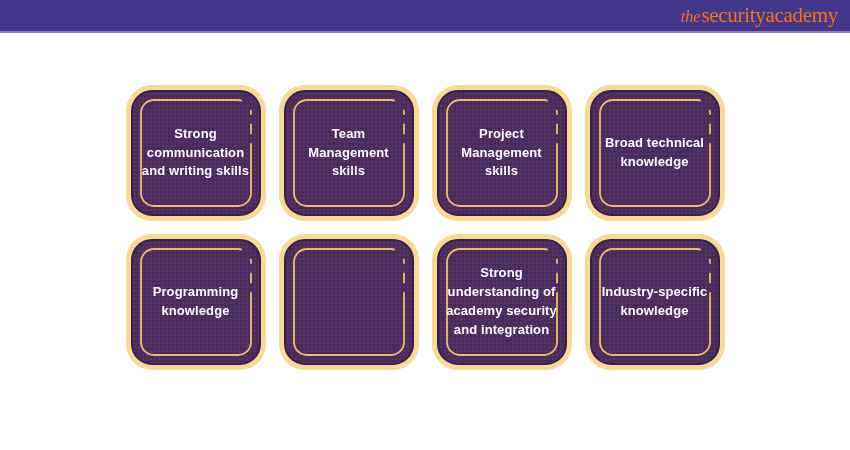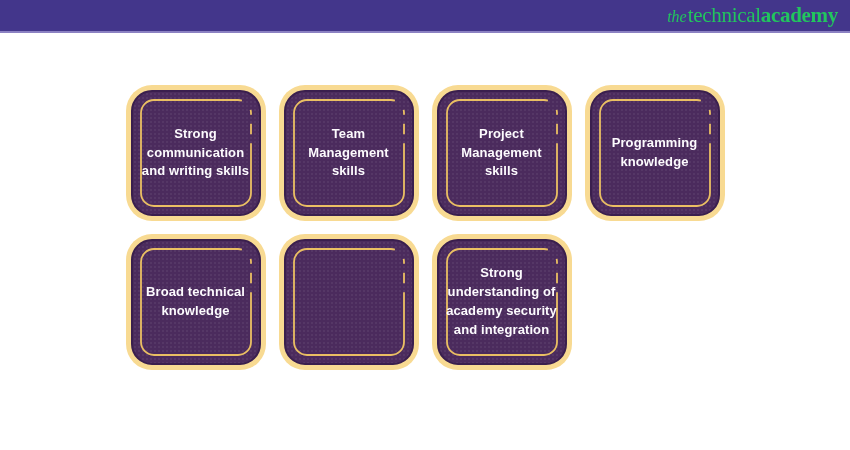--- a/index.html
+++ b/index.html
@@ -22,40 +22,40 @@
     height: 33px;
     background: #43368b;
     border-bottom: 2px solid #8b81c2;
     display: flex;
     align-items: center;
     justify-content: flex-end;
     padding-right: 12px;
     box-sizing: border-box;
   }
   .logo {
-    color: #22c55e;
+    color: #f97316;
     font-family: "Liberation Serif", serif;
     white-space: nowrap;
     line-height: 1;
     display: flex;
     align-items: baseline;
   }
   .logo .the {
     font-style: italic;
     font-weight: 400;
     font-size: 16px;
     margin-right: 1px;
   }
   .logo .knowledge {
     font-weight: 400;
     font-size: 21px;
     letter-spacing: -0.3px;
   }
   .logo .academy {
-    font-weight: 700;
+    font-weight: 400;
     font-size: 21px;
     letter-spacing: -0.3px;
     text-align: center;
   }
   
   .grid {
     position: absolute;
     top: 85px;
     left: 0;
     width: 850px;
@@ -113,21 +113,21 @@
   }
 </style>
 </head>
 <body>
 
 <div class="stage">
 
   <div class="header">
     <div class="logo">
       <span class="the">the</span>
-        <span class="knowledge">technical</span>
+        <span class="knowledge">security</span>
         <span class="academy">academy</span>
     </div>
   </div>
 
   <div class="grid">
 
     <div class="card">
       <div class="card-inner">
         <svg class="card-outline" viewBox="0 0 112 108" preserveAspectRatio="none" aria-hidden="true">
             <rect x="1" y="1" width="110" height="106" rx="13" pathLength="100"></rect>
@@ -152,45 +152,53 @@
           </svg>
         <span class="card-label">Project Management skills</span>
       </div>
     </div>
 
     <div class="card">
       <div class="card-inner">
         <svg class="card-outline" viewBox="0 0 112 108" preserveAspectRatio="none" aria-hidden="true">
             <rect x="1" y="1" width="110" height="106" rx="13" pathLength="100"></rect>
           </svg>
+        <span class="card-label">Broad technical knowledge</span>
+      </div>
+    </div>
+
+    <div class="card">
+      <div class="card-inner">
+        <svg class="card-outline" viewBox="0 0 112 108" preserveAspectRatio="none" aria-hidden="true">
+            <rect x="1" y="1" width="110" height="106" rx="13" pathLength="100"></rect>
+          </svg>
         <span class="card-label">Programming knowledge</span>
       </div>
     </div>
 
     <div class="card">
       <div class="card-inner">
         <svg class="card-outline" viewBox="0 0 112 108" preserveAspectRatio="none" aria-hidden="true">
             <rect x="1" y="1" width="110" height="106" rx="13" pathLength="100"></rect>
           </svg>
-        <span class="card-label">Broad technical knowledge</span>
-      </div>
-    </div>
-
-    <div class="card">
-      <div class="card-inner">
-        <svg class="card-outline" viewBox="0 0 112 108" preserveAspectRatio="none" aria-hidden="true">
-            <rect x="1" y="1" width="110" height="106" rx="13" pathLength="100"></rect>
-          </svg>
       </div>
     </div>
 
     <div class="card">
       <div class="card-inner">
         <svg class="card-outline" viewBox="0 0 112 108" preserveAspectRatio="none" aria-hidden="true">
             <rect x="1" y="1" width="110" height="106" rx="13" pathLength="100"></rect>
           </svg>
         <span class="card-label">Strong understanding of academy security and integration</span>
       </div>
     </div>
 
+    <div class="card">
+      <div class="card-inner">
+        <svg class="card-outline" viewBox="0 0 112 108" preserveAspectRatio="none" aria-hidden="true">
+            <rect x="1" y="1" width="110" height="106" rx="13" pathLength="100"></rect>
+          </svg>
+        <span class="card-label">Industry-specific knowledge</span>
+      </div>
+    </div>
 
   </div>
 </div>
 
 </body></html>

